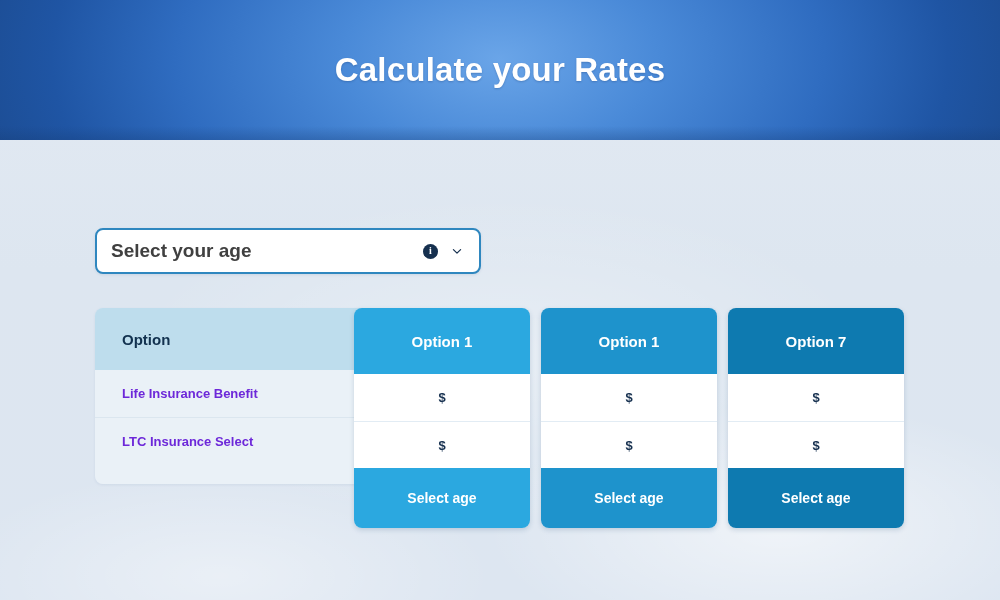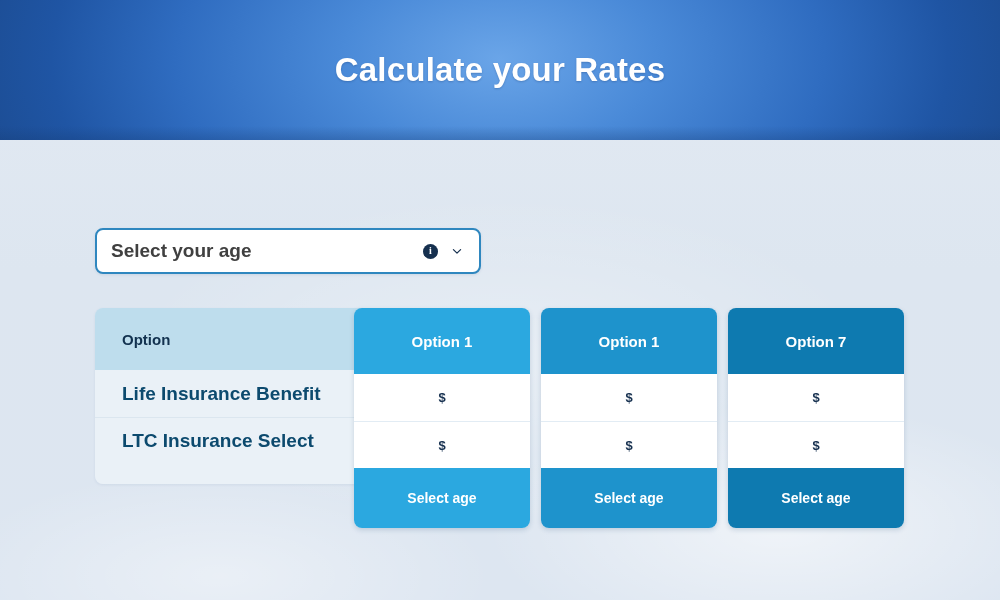--- a/index.html
+++ b/index.html
@@ -151,23 +151,23 @@
     background: #eaf1f7;
     display: flex;
     align-items: center;
     padding-left: 27px;
     box-sizing: border-box;
   }
   .benefit-cell + .benefit-cell {
     border-top: 1px solid #dbe6ef;
   }
   .benefit-cell-label {
-    font-size: 19px;
-    font-weight: bold;
-    color: #0c4a6e;
+    font-size: 13px;
+    font-weight: bold;
+    color: #6d28d9;
   }
   .benefit-foot {
     height: 20px;
     background: #eaf1f7;
   }
 
   
   .options {
     position: absolute;
     left: 259px;

